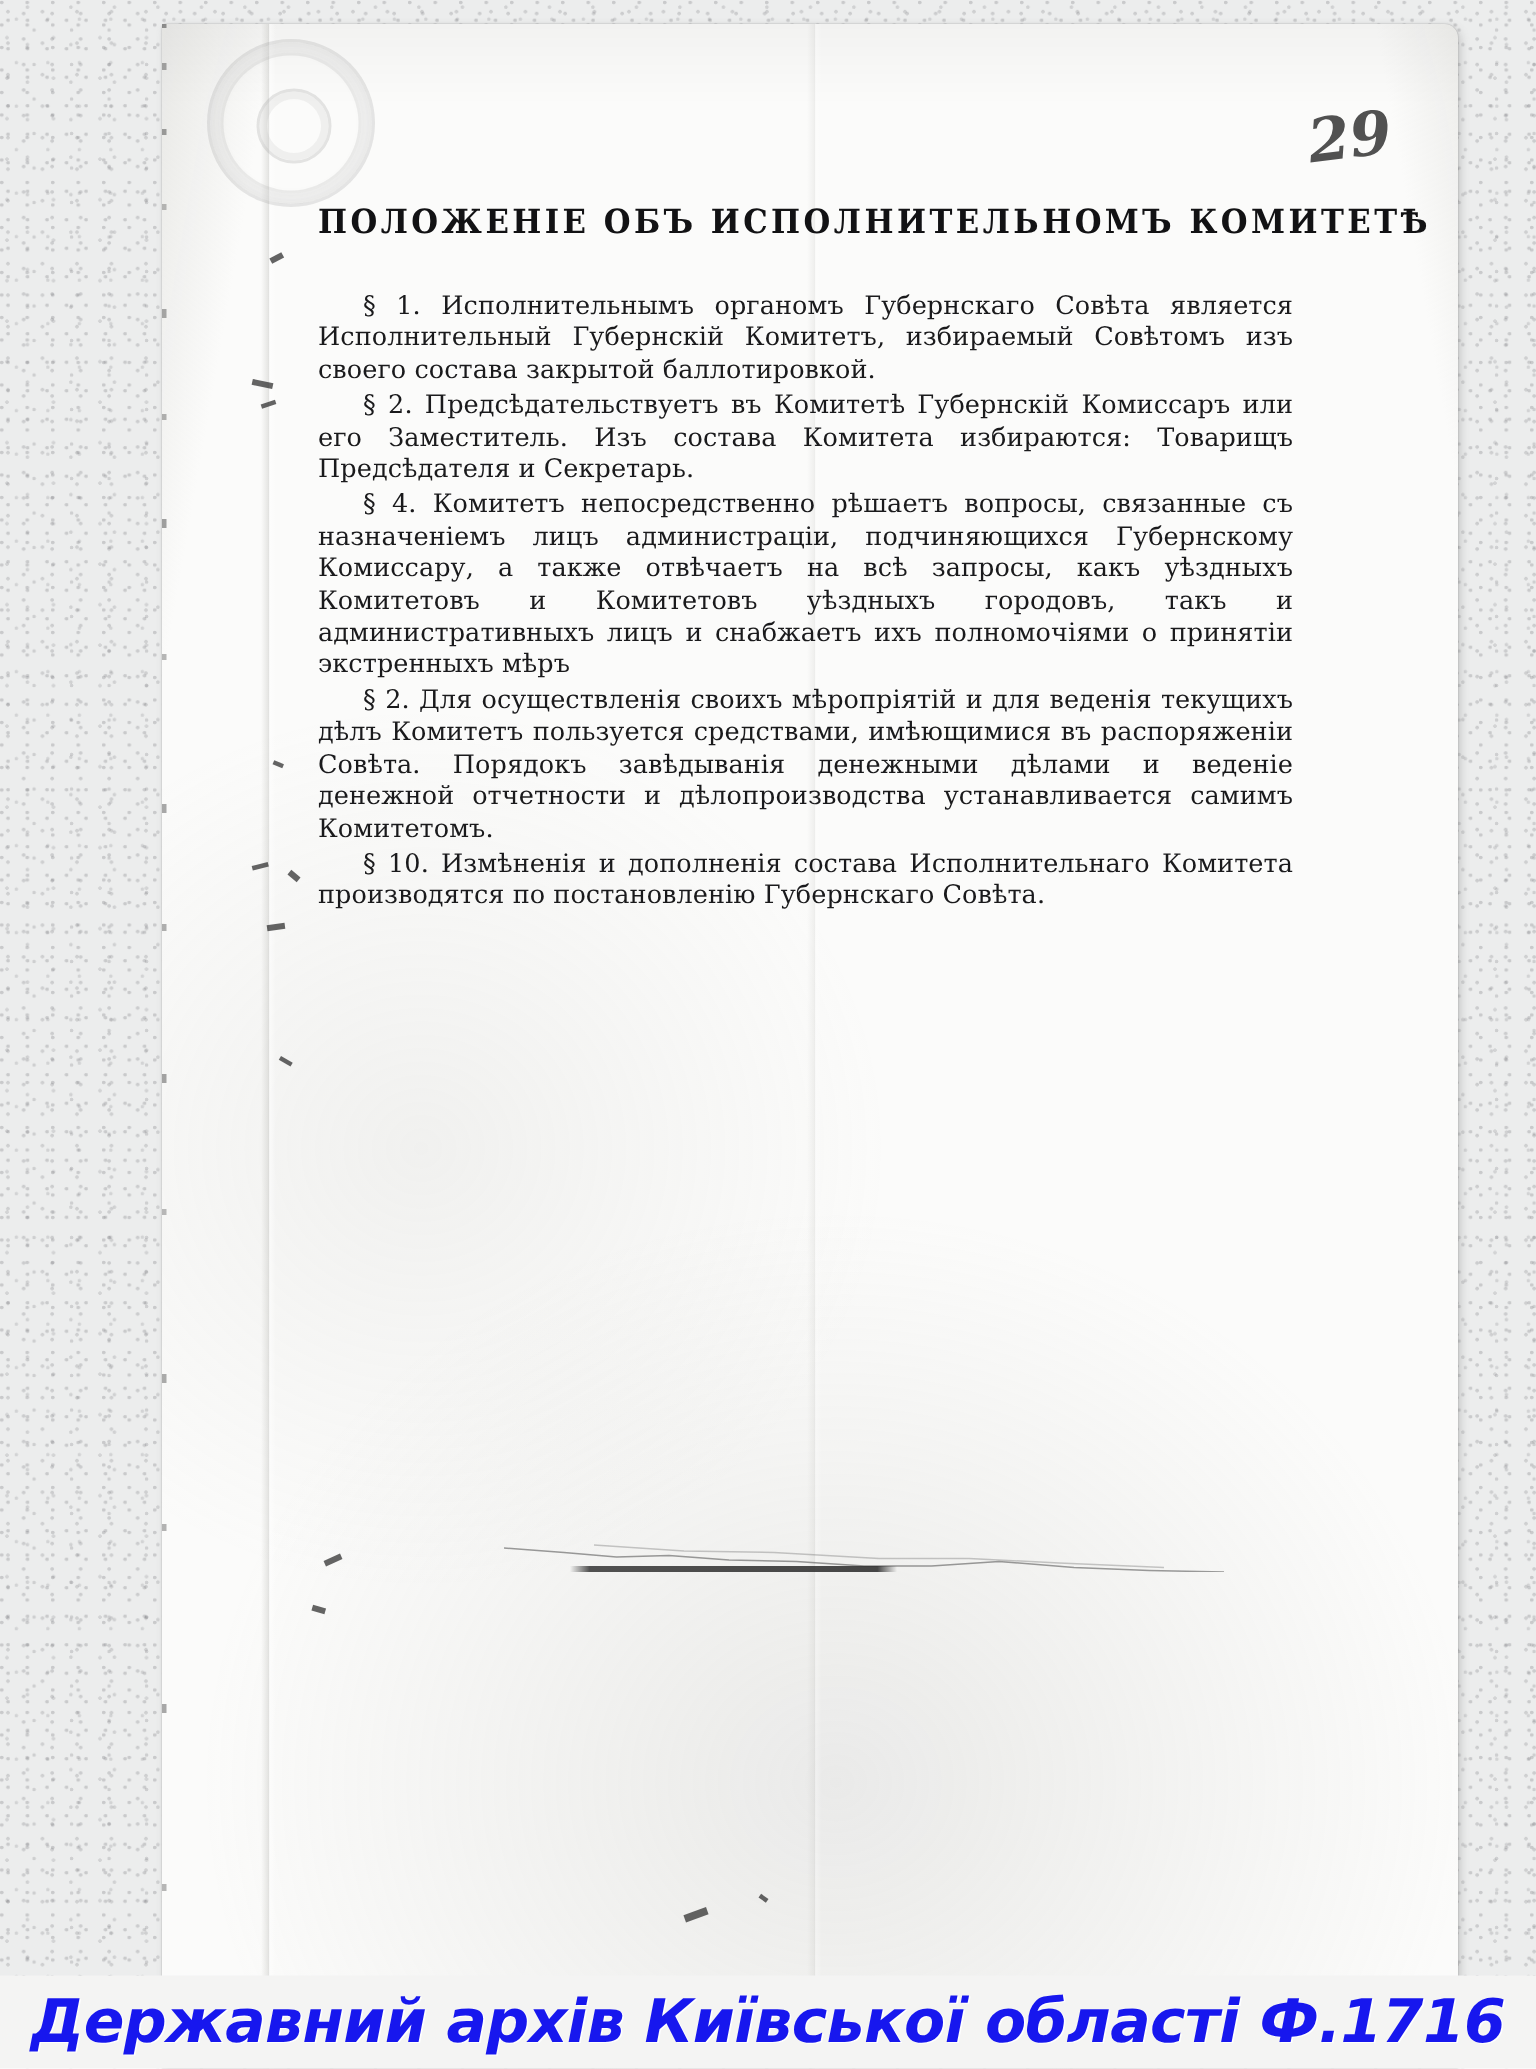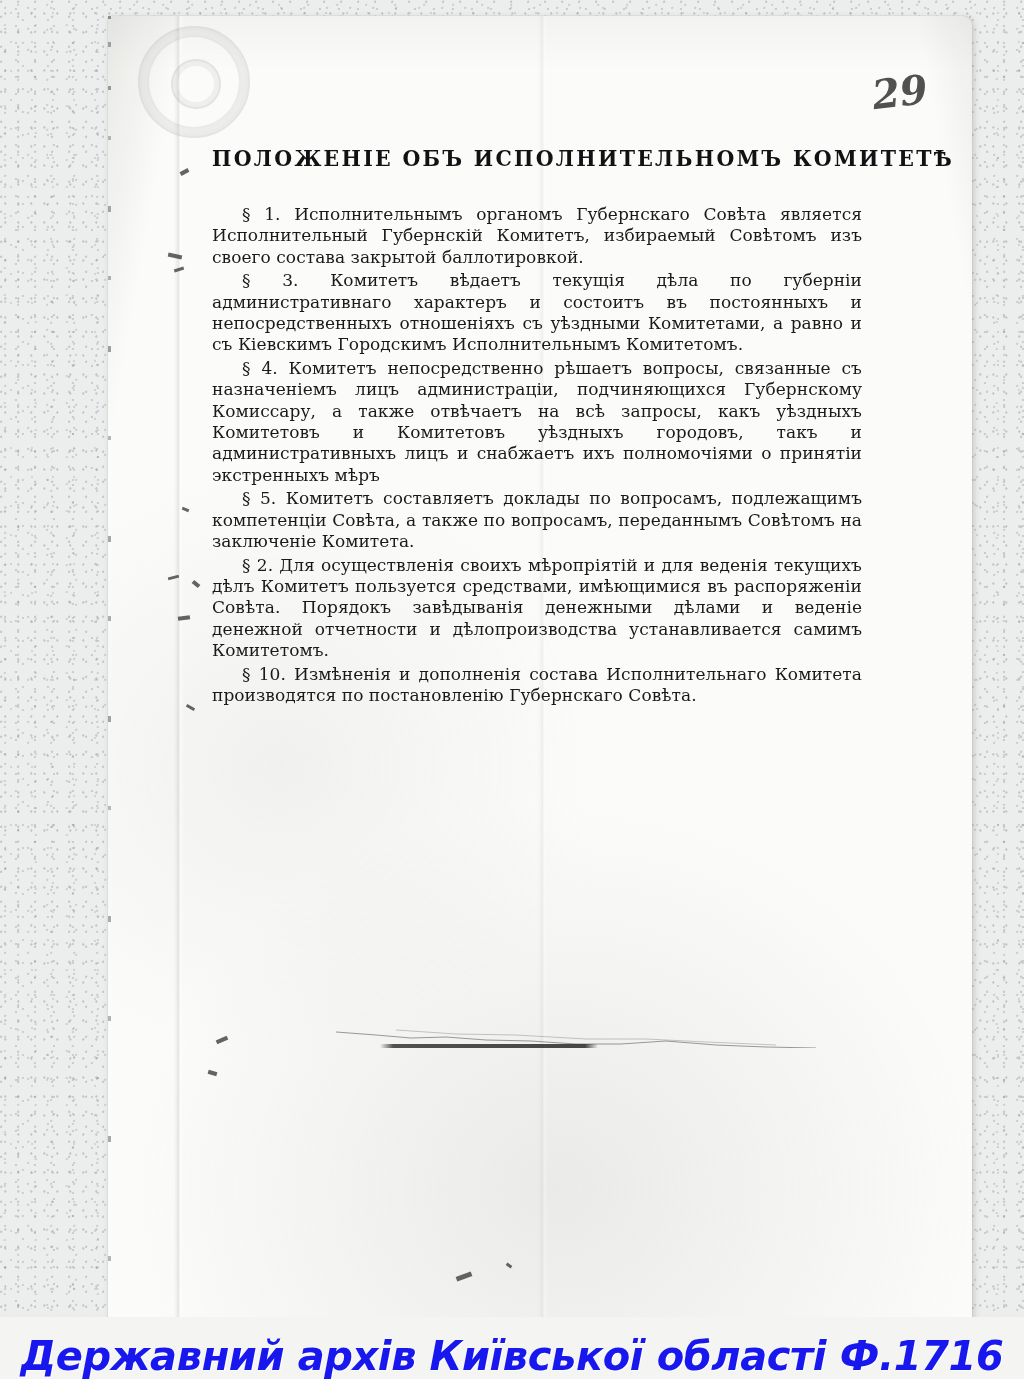--- a/index.html
+++ b/index.html
@@ -164,21 +164,21 @@
     font-size: 40px;
     color: #3a3a3a;
     transform: rotate(-7deg);
     opacity: .88;
   }
 
   
   #doc-body {
     position: absolute;
     left: 104px;
-    top: 130px;
+    top: 120px;
     width: 650px;
     color: #17171a;
   }
 
   #doc-title {
     font-family: "DejaVu Serif", serif;
     font-weight: 700;
     font-size: 20.5px;
     letter-spacing: 2.3px;
     text-align: center;
@@ -210,21 +210,21 @@
   }
 
   
   #watermark {
     position: absolute;
     left: 0;
     bottom: 0;
     width: 100%;
     height: 62px;
     display: flex;
-    align-items: flex-end;
+    align-items: center;
     justify-content: center;
     background: #f4f4f3;
     pointer-events: none;
   }
   #watermark-text {
     font-family: "DejaVu Sans", sans-serif;
     font-weight: 700;
     font-style: italic;
     font-size: 40px;
     letter-spacing: -0.4px;
@@ -267,23 +267,22 @@
         <path d="M0 6 L40 9 L75 12 L110 11 L150 14 L195 15 L240 18 L285 18 L330 15 L380 19 L430 21 L480 22" fill="none" stroke="rgba(60,60,60,.50)" stroke-width="1"></path>
         <path d="M60 4 L120 8 L180 9 L250 13 L310 13 L370 16 L440 19" fill="none" stroke="rgba(90,90,90,.32)" stroke-width="1"></path>
       </svg>
     </div>
     <div id="fold-dark"></div>
 
     <div id="doc-body">
       <h1 id="doc-title">ПОЛОЖЕНІЕ ОБЪ ИСПОЛНИТЕЛЬНОМЪ КОМИТЕТѢ</h1>
 
       <p class="para">§ 1. Исполнительнымъ органомъ Губернскаго Совѣта является Исполнительный Губернскій Комитетъ, избираемый Совѣтомъ изъ своего состава закрытой баллотировкой.</p>
-      <p class="para">§ 3. Комитетъ вѣдаетъ текущія дѣла по губерніи административнаго характеръ и состоитъ въ постоянныхъ и непосредственныхъ отношеніяхъ съ уѣздными Комитетами, а равно и съ Кіевскимъ Городскимъ Исполнительнымъ Комитетомъ.</p>
+      <p class="para">§ 2. Предсѣдательствуетъ въ Комитетѣ Губернскій Комиссаръ или его Заместитель. Изъ состава Комитета избираются: Товарищъ Предсѣдателя и Секретарь.</p>
       <p class="para">§ 4. Комитетъ непосредственно рѣшаетъ вопросы, связанные съ назначеніемъ лицъ администраціи, подчиняющихся Губернскому Комиссару, а также отвѣчаетъ на всѣ запросы, какъ уѣздныхъ Комитетовъ и Комитетовъ уѣздныхъ городовъ, такъ и административныхъ лицъ и снабжаетъ ихъ полномочіями о принятіи экстренныхъ мѣръ</p>
-      <p class="para">§ 5. Комитетъ составляетъ доклады по вопросамъ, подлежащимъ компетенціи Совѣта, а также по вопросамъ, переданнымъ Совѣтомъ на заключеніе Комитета.</p>
       <p class="para">§ 2. Для осуществленія своихъ мѣропріятій и для веденія текущихъ дѣлъ Комитетъ пользуется средствами, имѣющимися въ распоряженіи Совѣта. Порядокъ завѣдыванія денежными дѣлами и веденіе денежной отчетности и дѣлопроизводства устанавливается самимъ Комитетомъ.</p>
       <p class="para">§ 10. Измѣненія и дополненія состава Исполнительнаго Комитета производятся по постановленію Губернскаго Совѣта.</p>
     </div>
 
   </div>
 
   <div id="watermark">
     <span id="watermark-text">Державний архів Київської області Ф.1716</span>
   </div>
 

